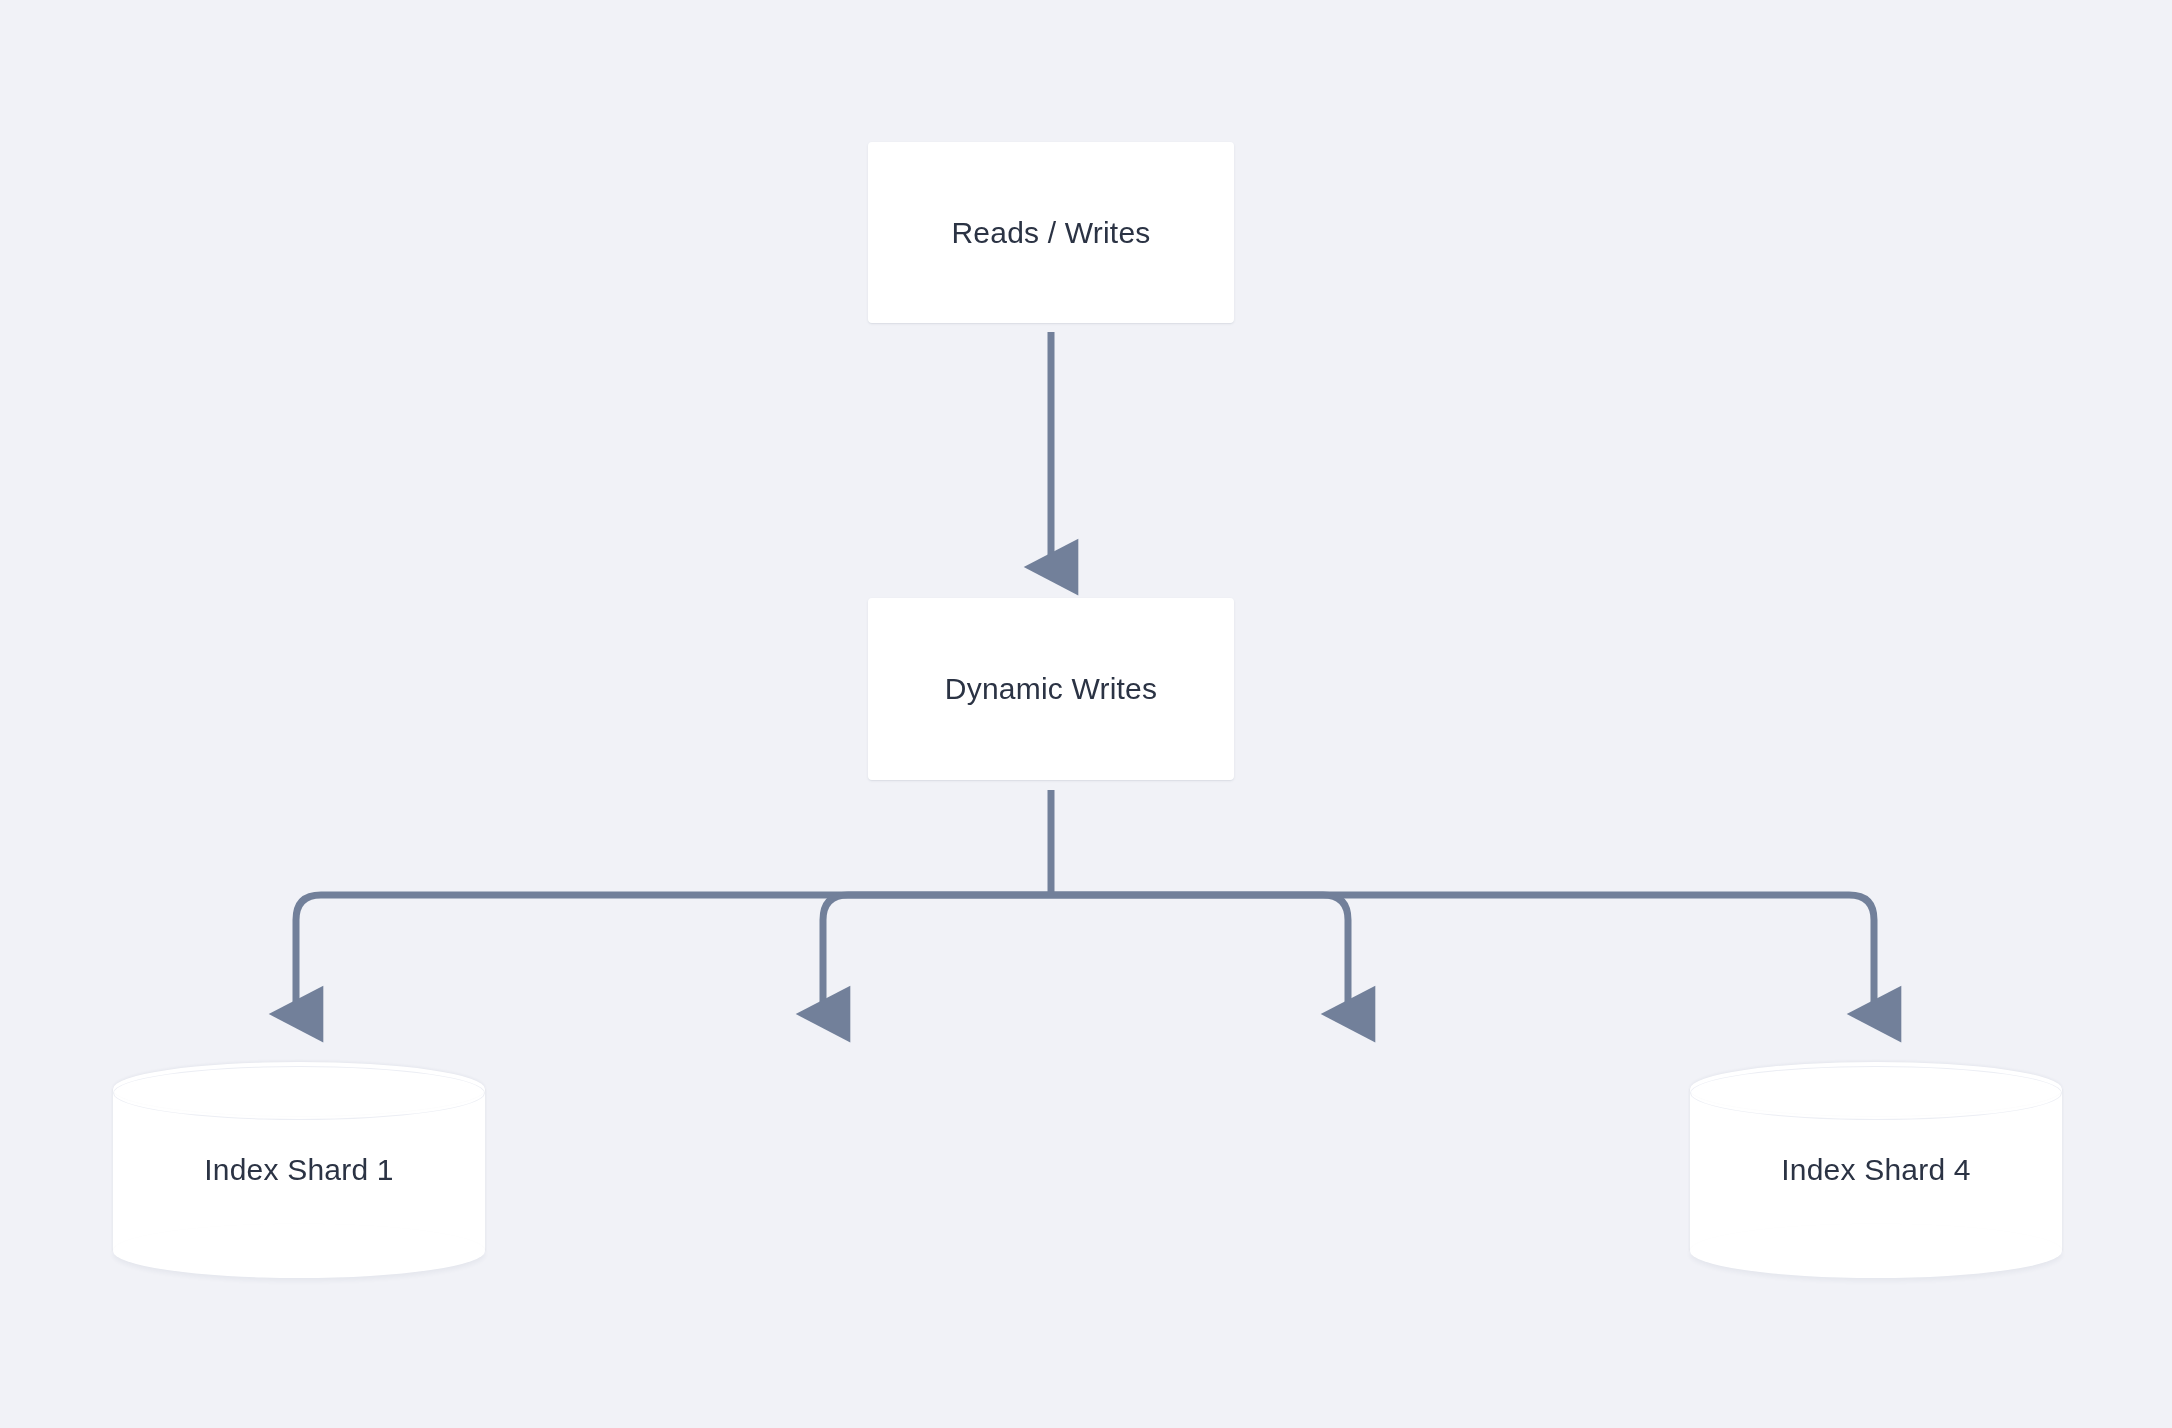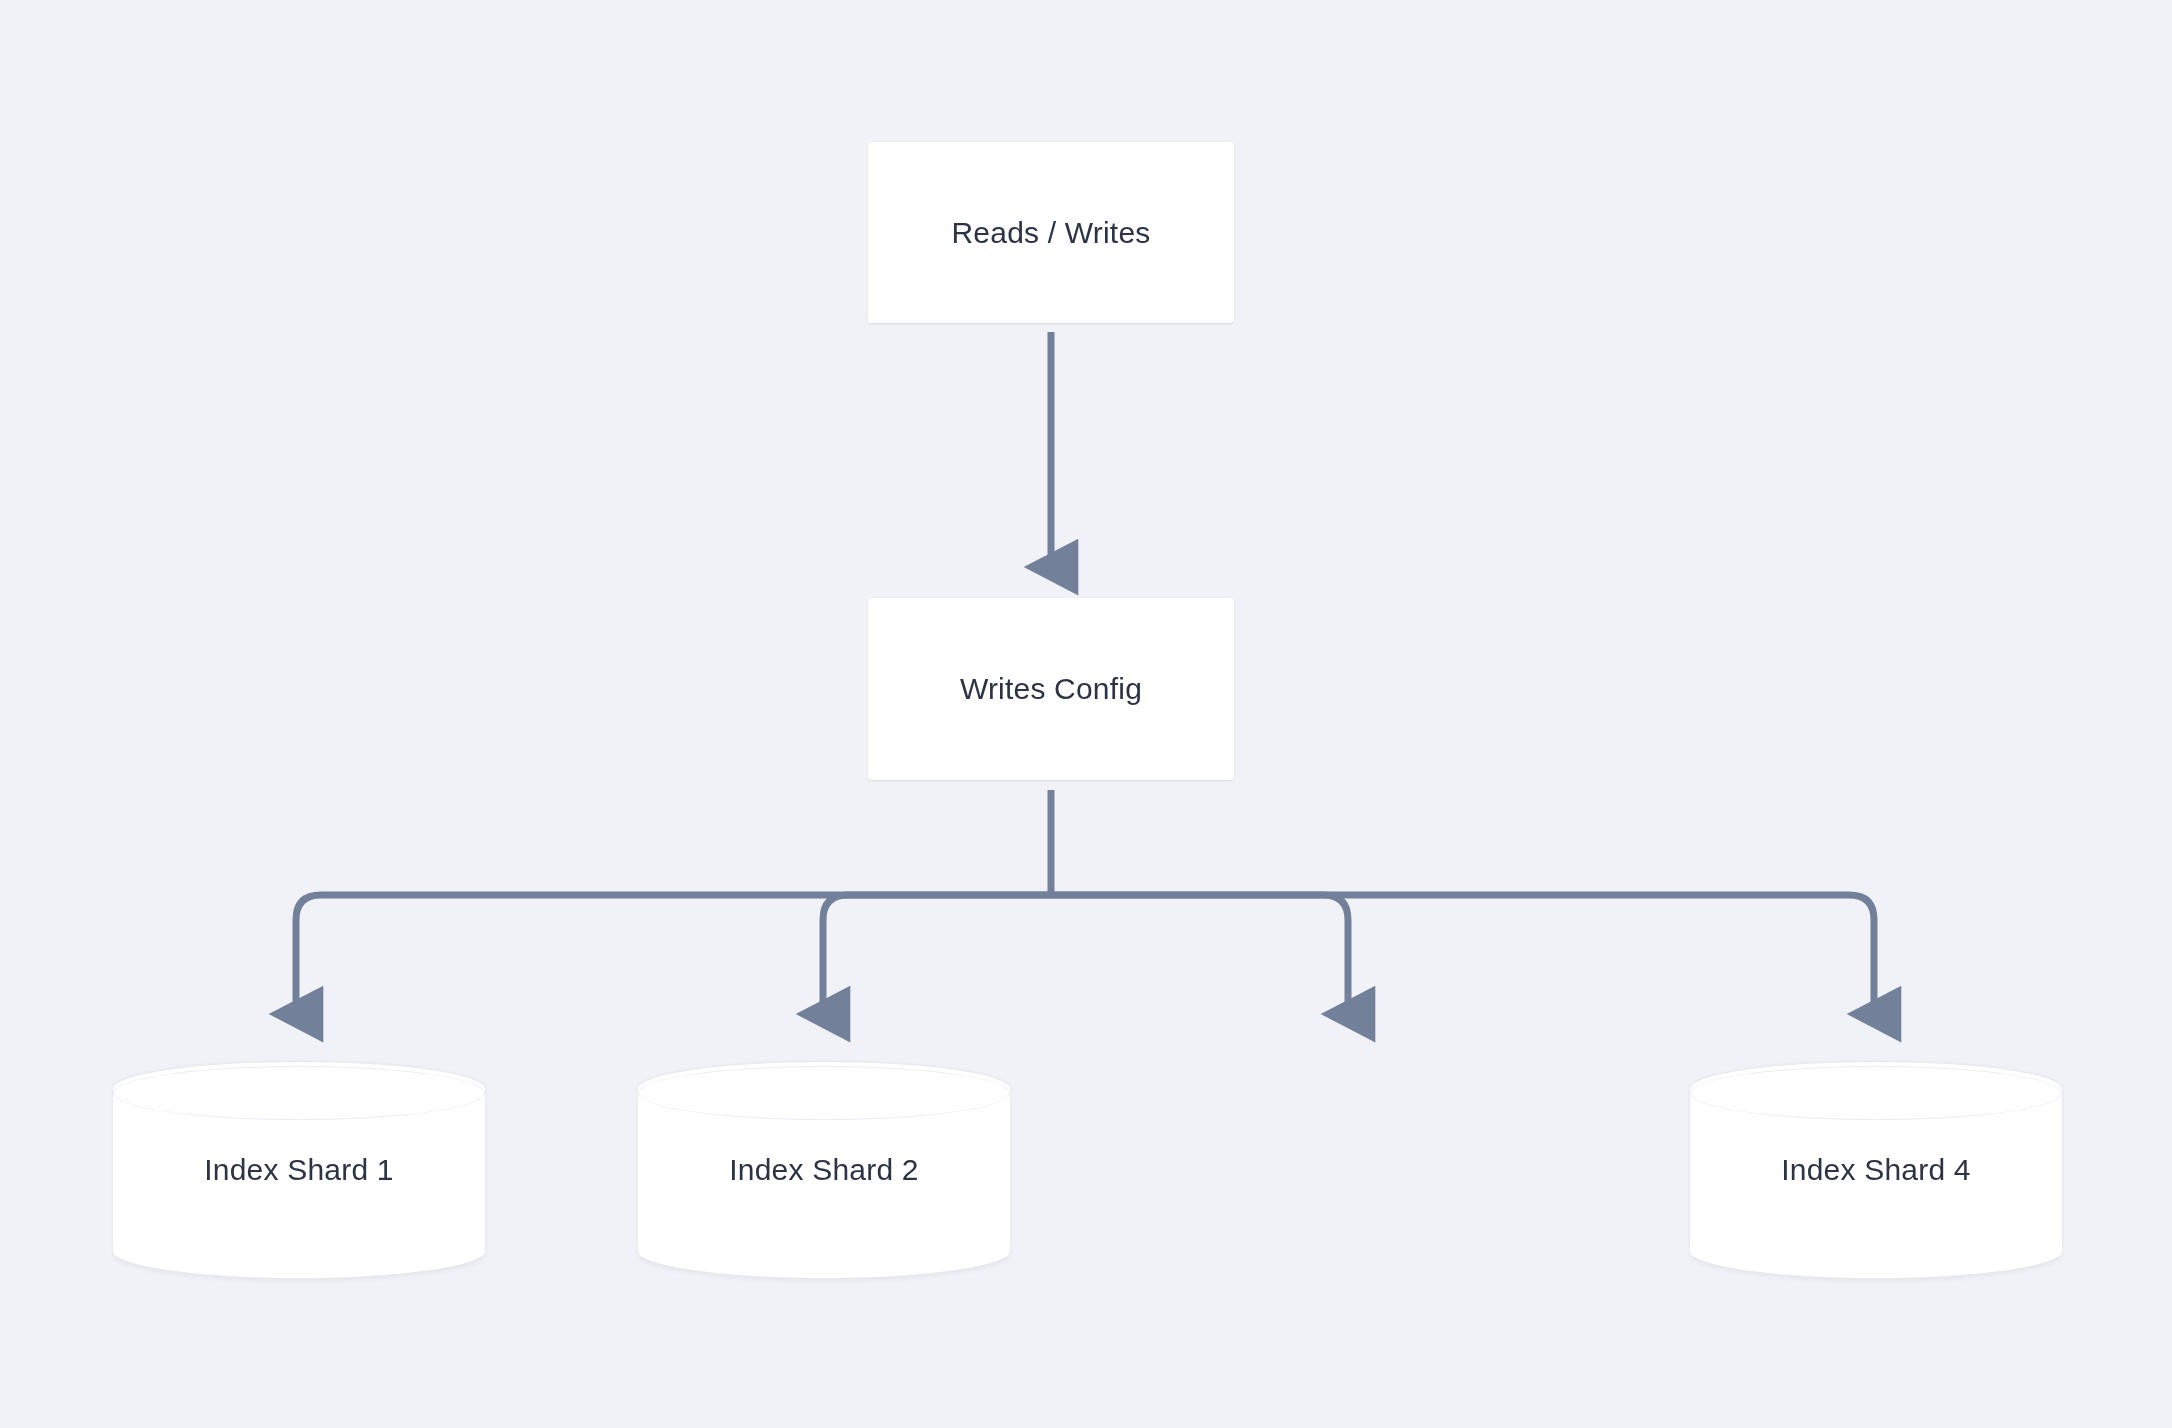--- a/index.html
+++ b/index.html
@@ -143,38 +143,31 @@
     <path d="M 1051 895 L 1323 895 Q 1348 895 1348 920 L 1348 1013" fill="none" stroke="#72809a" stroke-width="7" stroke-linecap="butt" marker-end="url(#arrowhead)"></path>
 
     <path d="M 1051 895 L 1849 895 Q 1874 895 1874 920 L 1874 1013" fill="none" stroke="#72809a" stroke-width="7" stroke-linecap="butt" marker-end="url(#arrowhead)"></path>
   </svg>
 
   <div class="node-box" id="node-reads-writes">
     <span class="node-label">Reads / Writes</span>
   </div>
 
   <div class="node-box" id="node-dynamic-config">
-    <span class="node-label">Writes Config</span>
+    <span class="node-label">Dynamic Writes</span>
   </div>
 
   <div class="cylinder" id="shard-1">
     <div class="cyl-body"></div>
     <div class="cyl-bottom"></div>
     <div class="cyl-top"></div>
     <div class="cyl-rim"></div>
     <div class="cyl-label">Index Shard 1</div>
   </div>
 
-  <div class="cylinder" id="shard-2">
-    <div class="cyl-body"></div>
-    <div class="cyl-bottom"></div>
-    <div class="cyl-top"></div>
-    <div class="cyl-rim"></div>
-    <div class="cyl-label">Index Shard 2</div>
-  </div>
 
 
   <div class="cylinder" id="shard-4">
     <div class="cyl-body"></div>
     <div class="cyl-bottom"></div>
     <div class="cyl-top"></div>
     <div class="cyl-rim"></div>
     <div class="cyl-label">Index Shard 4</div>
   </div>
 

